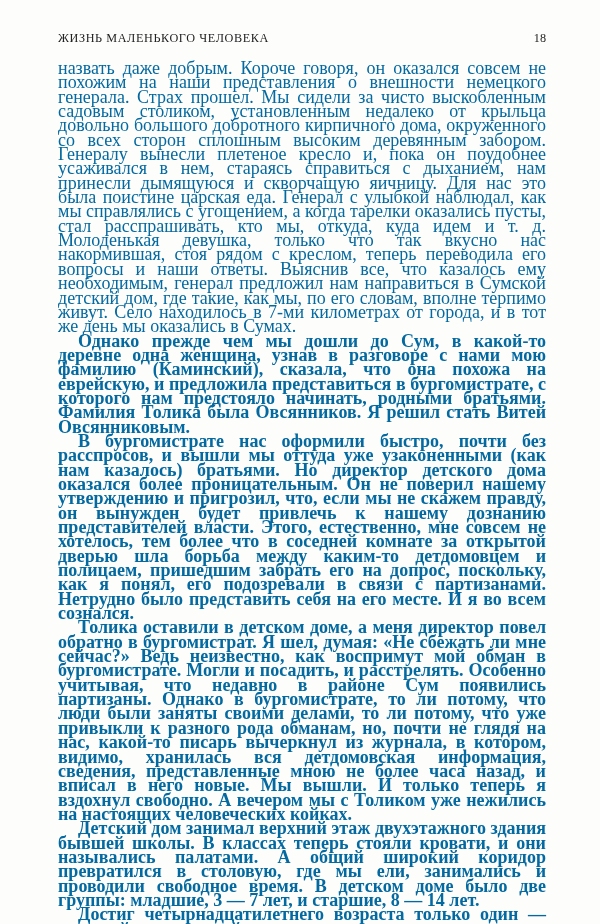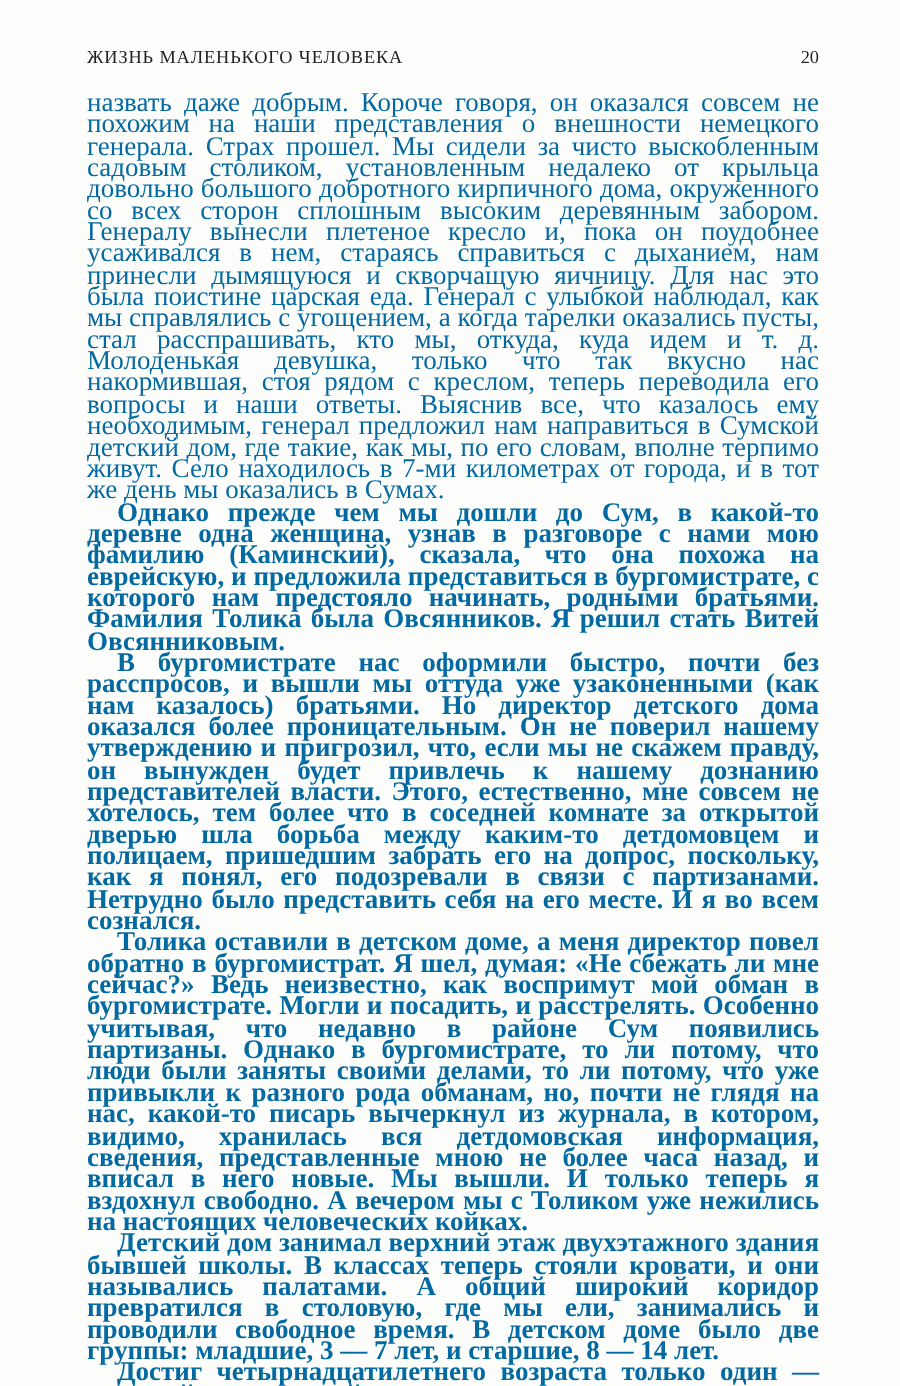--- a/index.html
+++ b/index.html
@@ -49,21 +49,21 @@
     font-weight: bold;
   }
 </style>
 </head>
 <body>
 
 <div class="page">
 
   <div class="running-head">
     <span class="title">ЖИЗНЬ МАЛЕНЬКОГО ЧЕЛОВЕКА</span>
-    <span class="pagenum">20</span>
+    <span class="pagenum">18</span>
   </div>
 
   <div class="body-text">
     <p>назвать даже добрым. Короче говоря, он оказался совсем не похожим на наши представления о внешности немецкого генерала. Страх прошел. Мы сидели за чисто выскобленным садовым столиком, установленным недалеко от крыльца довольно большого добротного кирпичного дома, окруженного со всех сторон сплошным высоким деревянным забором. Генералу вынесли плетеное кресло и, пока он поудобнее усаживался в нем, стараясь справиться с дыханием, нам принесли дымящуюся и скворчащую яичницу. Для нас это была поистине царская еда. Генерал с улыбкой наблюдал, как мы справлялись с угощением, а когда тарелки оказались пусты, стал расспрашивать, кто мы, откуда, куда идем и т. д. Молоденькая девушка, только что так вкусно нас накормившая, стоя рядом с креслом, теперь переводила его вопросы и наши ответы. Выяснив все, что казалось ему необходимым, генерал предложил нам направиться в Сумской детский дом, где такие, как мы, по его словам, вполне терпимо живут. Село находилось в 7-ми километрах от города, и в тот же день мы оказались в Сумах.</p>
     <p class="indent">Однако прежде чем мы дошли до Сум, в какой-то деревне одна женщина, узнав в разговоре с нами мою фамилию (Каминский), сказала, что она похожа на еврейскую, и предложила представиться в бургомистрате, с которого нам предстояло начинать, родными братьями. Фамилия Толика была Овсянников. Я решил стать Витей Овсянниковым.</p>
     <p class="indent">В бургомистрате нас оформили быстро, почти без расспросов, и вышли мы оттуда уже узаконенными (как нам казалось) братьями. Но директор детского дома оказался более проницательным. Он не поверил нашему утверждению и пригрозил, что, если мы не скажем правду, он вынужден будет привлечь к нашему дознанию представителей власти. Этого, естественно, мне совсем не хотелось, тем более что в соседней комнате за открытой дверью шла борьба между каким-то детдомовцем и полицаем, пришедшим забрать его на допрос, поскольку, как я понял, его подозревали в связи с партизанами. Нетрудно было представить себя на его месте. И я во всем сознался.</p>
     <p class="indent">Толика оставили в детском доме, а меня директор повел обратно в бургомистрат. Я шел, думая: «Не сбежать ли мне сейчас?» Ведь неизвестно, как воспримут мой обман в бургомистрате. Могли и посадить, и расстрелять. Особенно учитывая, что недавно в районе Сум появились партизаны. Однако в бургомистрате, то ли потому, что люди были заняты своими делами, то ли потому, что уже привыкли к разного рода обманам, но, почти не глядя на нас, какой-то писарь вычеркнул из журнала, в котором, видимо, хранилась вся детдомовская информация, сведения, представленные мною не более часа назад, и вписал в него новые. Мы вышли. И только теперь я вздохнул свободно. А вечером мы с Толиком уже нежились на настоящих человеческих койках.</p>
     <p class="indent">Детский дом занимал верхний этаж двухэтажного здания бывшей школы. В классах теперь стояли кровати, и они назывались палатами. А общий широкий коридор превратился в столовую, где мы ели, занимались и проводили свободное время. В детском доме было две группы: младшие, 3 — 7 лет, и старшие, 8 — 14 лет.</p>
     <p class="indent">Достиг четырнадцатилетнего возраста только один — высокий худощавый паренек с прямым открытым взглядом больших серых глаз на немного вытянутом бледном лице. Он считался самым умным, самым сильным, самым выдержанным среди ребят и пользовался всеобщим уважением. Поражало, что он совсем не стремился стать лидером. Ко всем он относился ровно и доброжелательно, не по-детски мудро решал наши споры и скорее походил на третейского судью, чем на предводителя бесшабашных мальчишек. К нему обращались за советом или просто с каким-нибудь вопросом, и, если он мог помочь, — отказа никогда не было. Если же у него спрашивали о чем-либо ему незнакомом, он спокойно отвечал:</p>
     <p class="indent">— Этого я не люди.</p>

